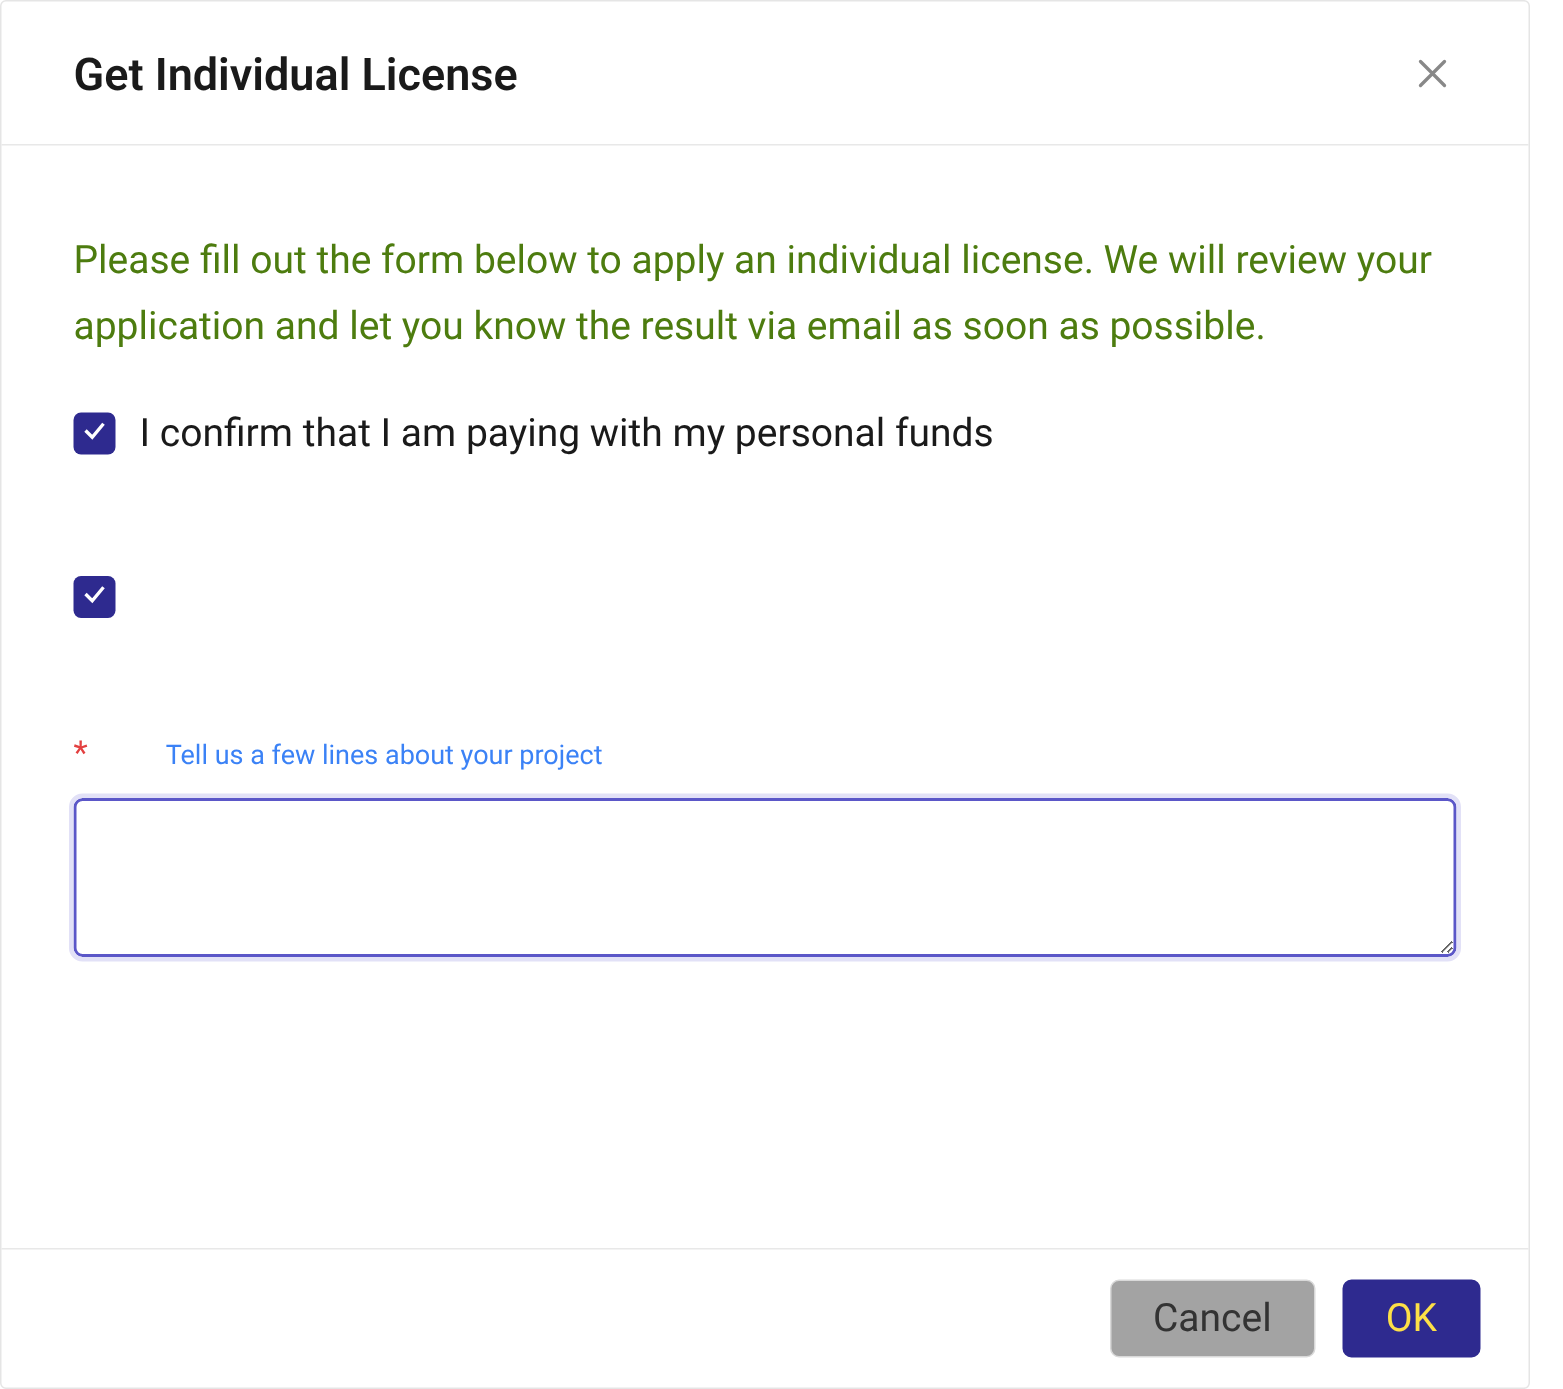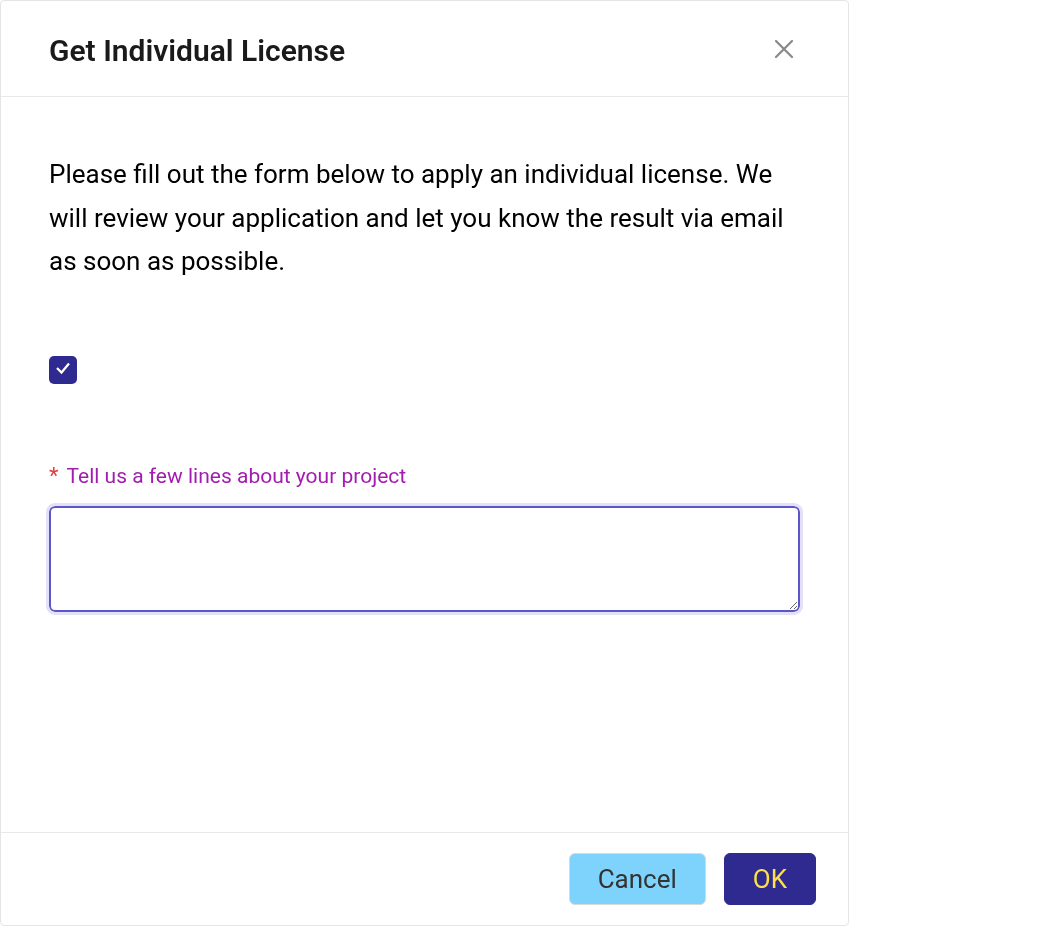--- a/index.html
+++ b/index.html
@@ -8,21 +8,21 @@
       padding: 0;
     }
     body {
       font-family: -apple-system, BlinkMacSystemFont, "Segoe UI", Roboto, "Helvetica Neue", Arial, sans-serif;
       background: #ffffff;
       color: #000000;
       width: 1042px;
       height: 926px;
     }
     .dialog {
-      width: 849px;
+      width: 1020px;
       height: 926px;
       border: 1px solid #e5e5e5;
       border-radius: 4px;
       display: flex;
       flex-direction: column;
       background: #ffffff;
     }
     .dialog-header {
       display: flex;
       justify-content: space-between;
@@ -49,22 +49,22 @@
       width: 24px;
       height: 24px;
     }
     .dialog-body {
       flex: 1;
       padding: 56px 48px 40px 48px;
     }
     .intro-text {
       font-size: 26px;
       line-height: 1.68;
-      color: #000000;
-      margin-bottom: 72px;
+      color: #4d7c0f;
+      margin-bottom: 34px;
     }
     .checkbox-row {
       display: flex;
       align-items: center;
       margin-bottom: 80px;
     }
     .checkbox {
       width: 28px;
       height: 28px;
       border-radius: 5px;
@@ -93,22 +93,23 @@
       align-items: center;
       margin-bottom: 18px;
     }
     .required-asterisk {
       color: #e34040;
       font-size: 22px;
       margin-right: 8px;
       line-height: 1;
     }
     .field-label {
-      font-size: 21px;
-      color: #a21caf;
+      font-size: 18px;
+      color: #3b82f6;
+      margin-left: 44px;
     }
     .textarea-wrapper {
       position: relative;
     }
     .project-textarea {
       width: 100%;
       height: 106px;
       border: 2px solid #5b57c8;
       border-radius: 6px;
       outline: 3px solid #e2e1f7;
@@ -126,21 +127,21 @@
       border-top: 1px solid #e8e8e8;
     }
     .btn {
       font-size: 26px;
       padding: 10px 28px;
       border-radius: 6px;
       cursor: pointer;
       font-family: inherit;
     }
     .btn-cancel {
-      background: #7dd3fc;
+      background: #a3a3a3;
       border: 1px solid #d9d9d9;
       color: #333333;
     }
     .btn-ok {
       background: #2e2a8f;
       border: 1px solid #2e2a8f;
       color: #fde047;
       min-width: 92px;
     }
   </style>
@@ -155,29 +156,39 @@
         <svg viewBox="0 0 24 24">
             <path d="M4 4 L20 20 M20 4 L4 20" stroke="currentColor" stroke-width="2.2" fill="none" stroke-linecap="round"></path>
           </svg>
       </span>
     </button>
   </div>
 
   <div class="dialog-body">
     <p class="intro-text">Please fill out the form below to apply an individual license. We will review your application and let you know the result via email as soon as possible.</p>
 
-
     <div class="checkbox-row">
       <div class="checkbox">
         <span>
           <svg viewBox="0 0 24 24">
               <polyline points="4,12 10,18 20,6"></polyline>
             </svg>
         </span>
       </div>
+      <label class="checkbox-label">I confirm that I am paying with my personal funds</label>
+    </div>
+
+    <div class="checkbox-row">
+      <div class="checkbox">
+        <span>
+          <svg viewBox="0 0 24 24">
+              <polyline points="4,12 10,18 20,6"></polyline>
+            </svg>
+        </span>
+      </div>
     </div>
 
     <div class="field-label-row">
       <span class="required-asterisk">*</span>
       <span class="field-label">Tell us a few lines about your project</span>
     </div>
     <div class="textarea-wrapper">
       <textarea class="project-textarea" style=""></textarea>
     </div>
   </div>

